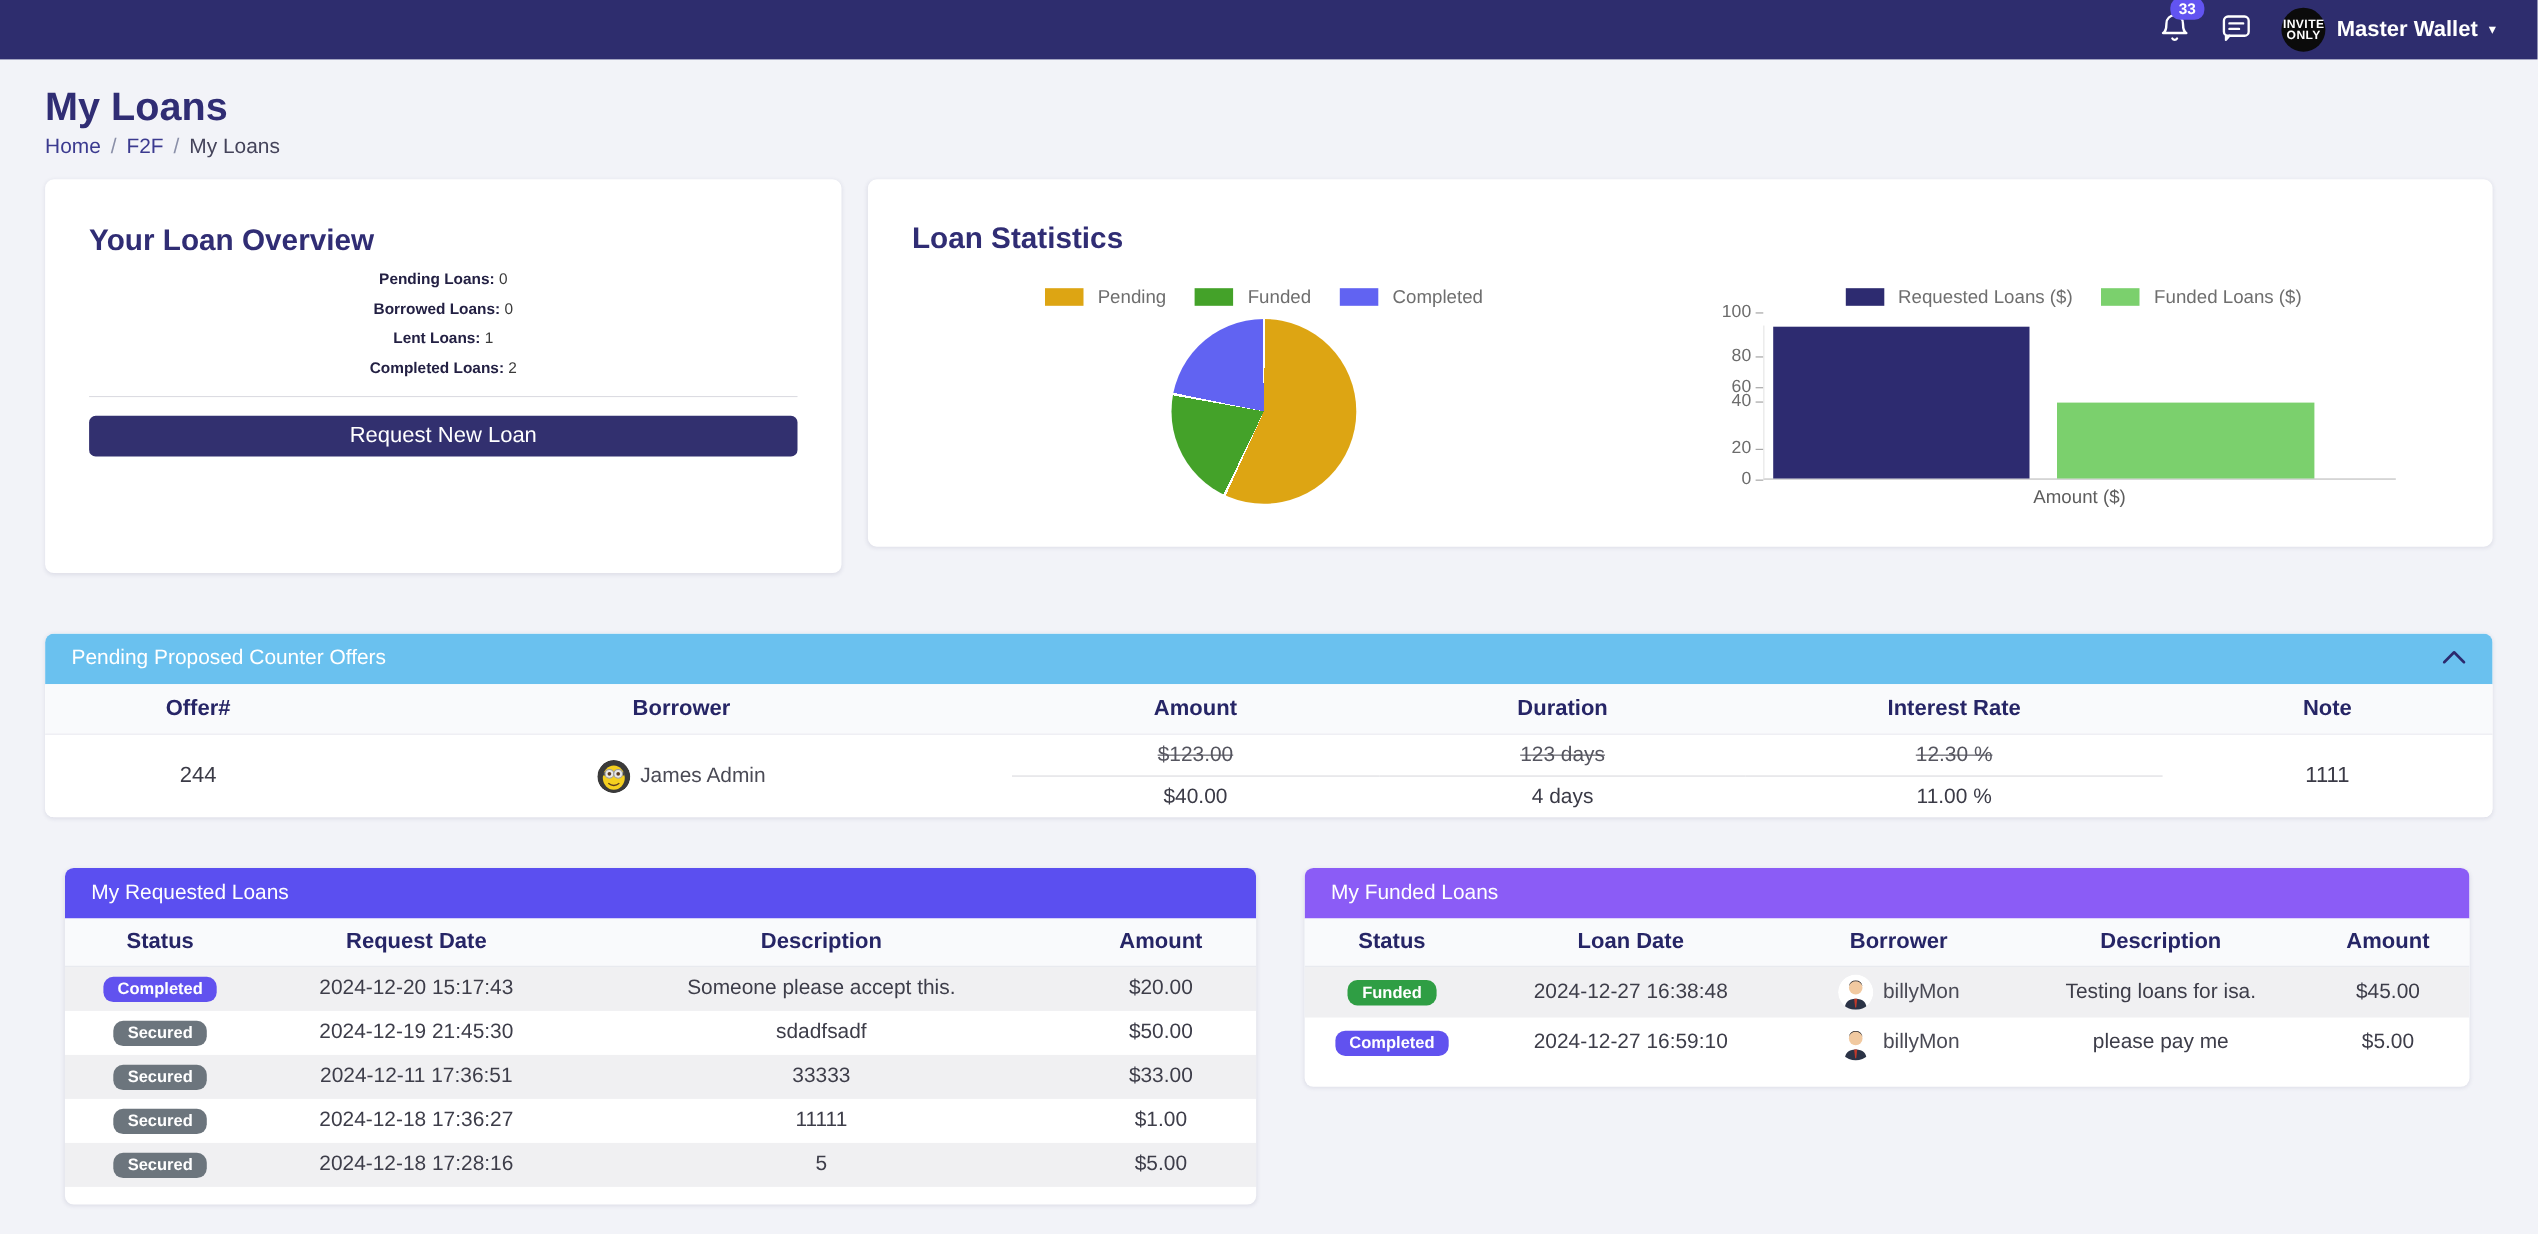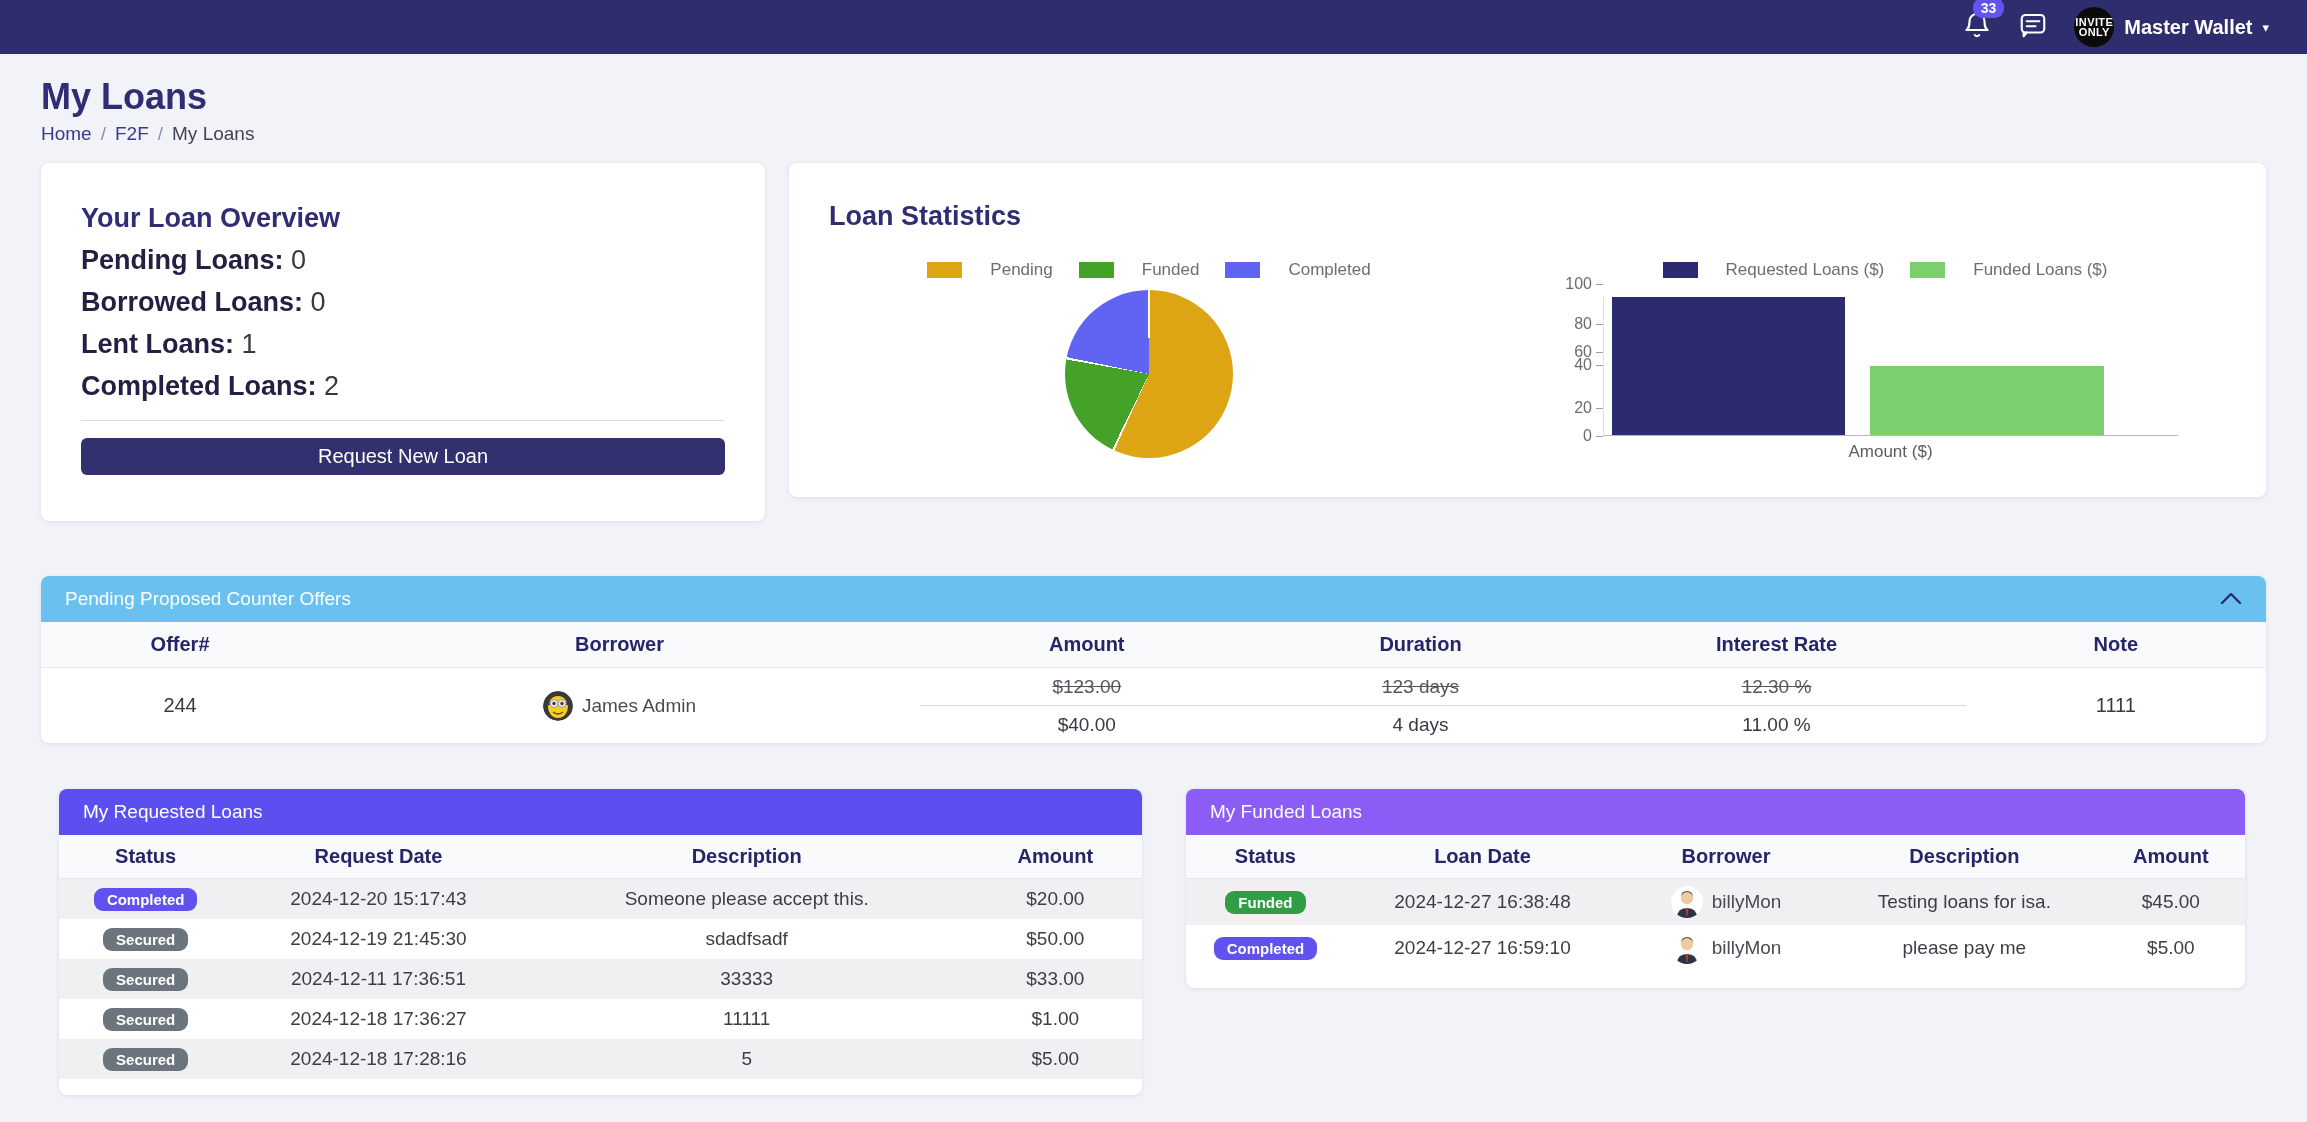--- a/index.html
+++ b/index.html
@@ -28,32 +28,32 @@
   .breadcrumb .sep { color:#8a8fa8; }
   .breadcrumb .crumb-current { color:#44435a; }
 
   
   .card { background:#fff; border-radius:8px; box-shadow:0 1px 4px rgba(40,40,90,0.10); }
   .top-row { display:flex; gap:24px; margin-top:18px; }
   .overview-card { width:724px; height:358px; padding:40px; }
   .stats-card { flex:1; height:334px; padding:38px 40px; }
   .card-title { font-size:27px; font-weight:bold; color:#302d74; }
 
-  .stat-line { font-size:27px; margin-top:11px; color:#3a3a3a; }
+  .stat-line { font-size:14px; margin-top:11px; color:#3a3a3a;text-align:center; }
   .stat-line:first-of-type { margin-top:26px; }
   .stat-line b { color:#232043; }
   .overview-hr { border:none; border-top:1px solid #dcdce2; margin:18px 0 17px 0; }
   .request-btn { display:block; width:100%; height:37px; background:#32306f; color:#fff;
     border:none; border-radius:6px; font-size:20px; font-family:inherit; cursor:pointer; }
 
   
   .stats-charts { display:flex; margin-top:28px; }
   .pie-col { width:640px; display:flex; flex-direction:column; align-items:center; }
   .chart-legend { display:flex; gap:26px; align-items:center; justify-content:center; }
-  .legend-item { display:flex; gap:28px; align-items:center; }
+  .legend-item { display:flex; gap:13px; align-items:center; }
   .legend-swatch { width:35px; height:16px; display:inline-block; }
   .legend-label { font-size:17px; color:#6e6e6e; }
   .pie { width:168px; height:168px; border-radius:50%; margin-top:10px; }
 
   .bar-col { margin-left:86px; width:660px; }
   .bar-chart-wrap { display:flex; margin-top:16px; }
   .y-axis { position:relative; width:48px; height:140px; }
   .ytick { position:absolute; right:0; display:flex; align-items:center; gap:4px; height:18px; }
   .ytick-label { font-size:16px; color:#6c6c6c; }
   .ytick-dash { width:7px; height:1px; background:#9e9e9e; }

